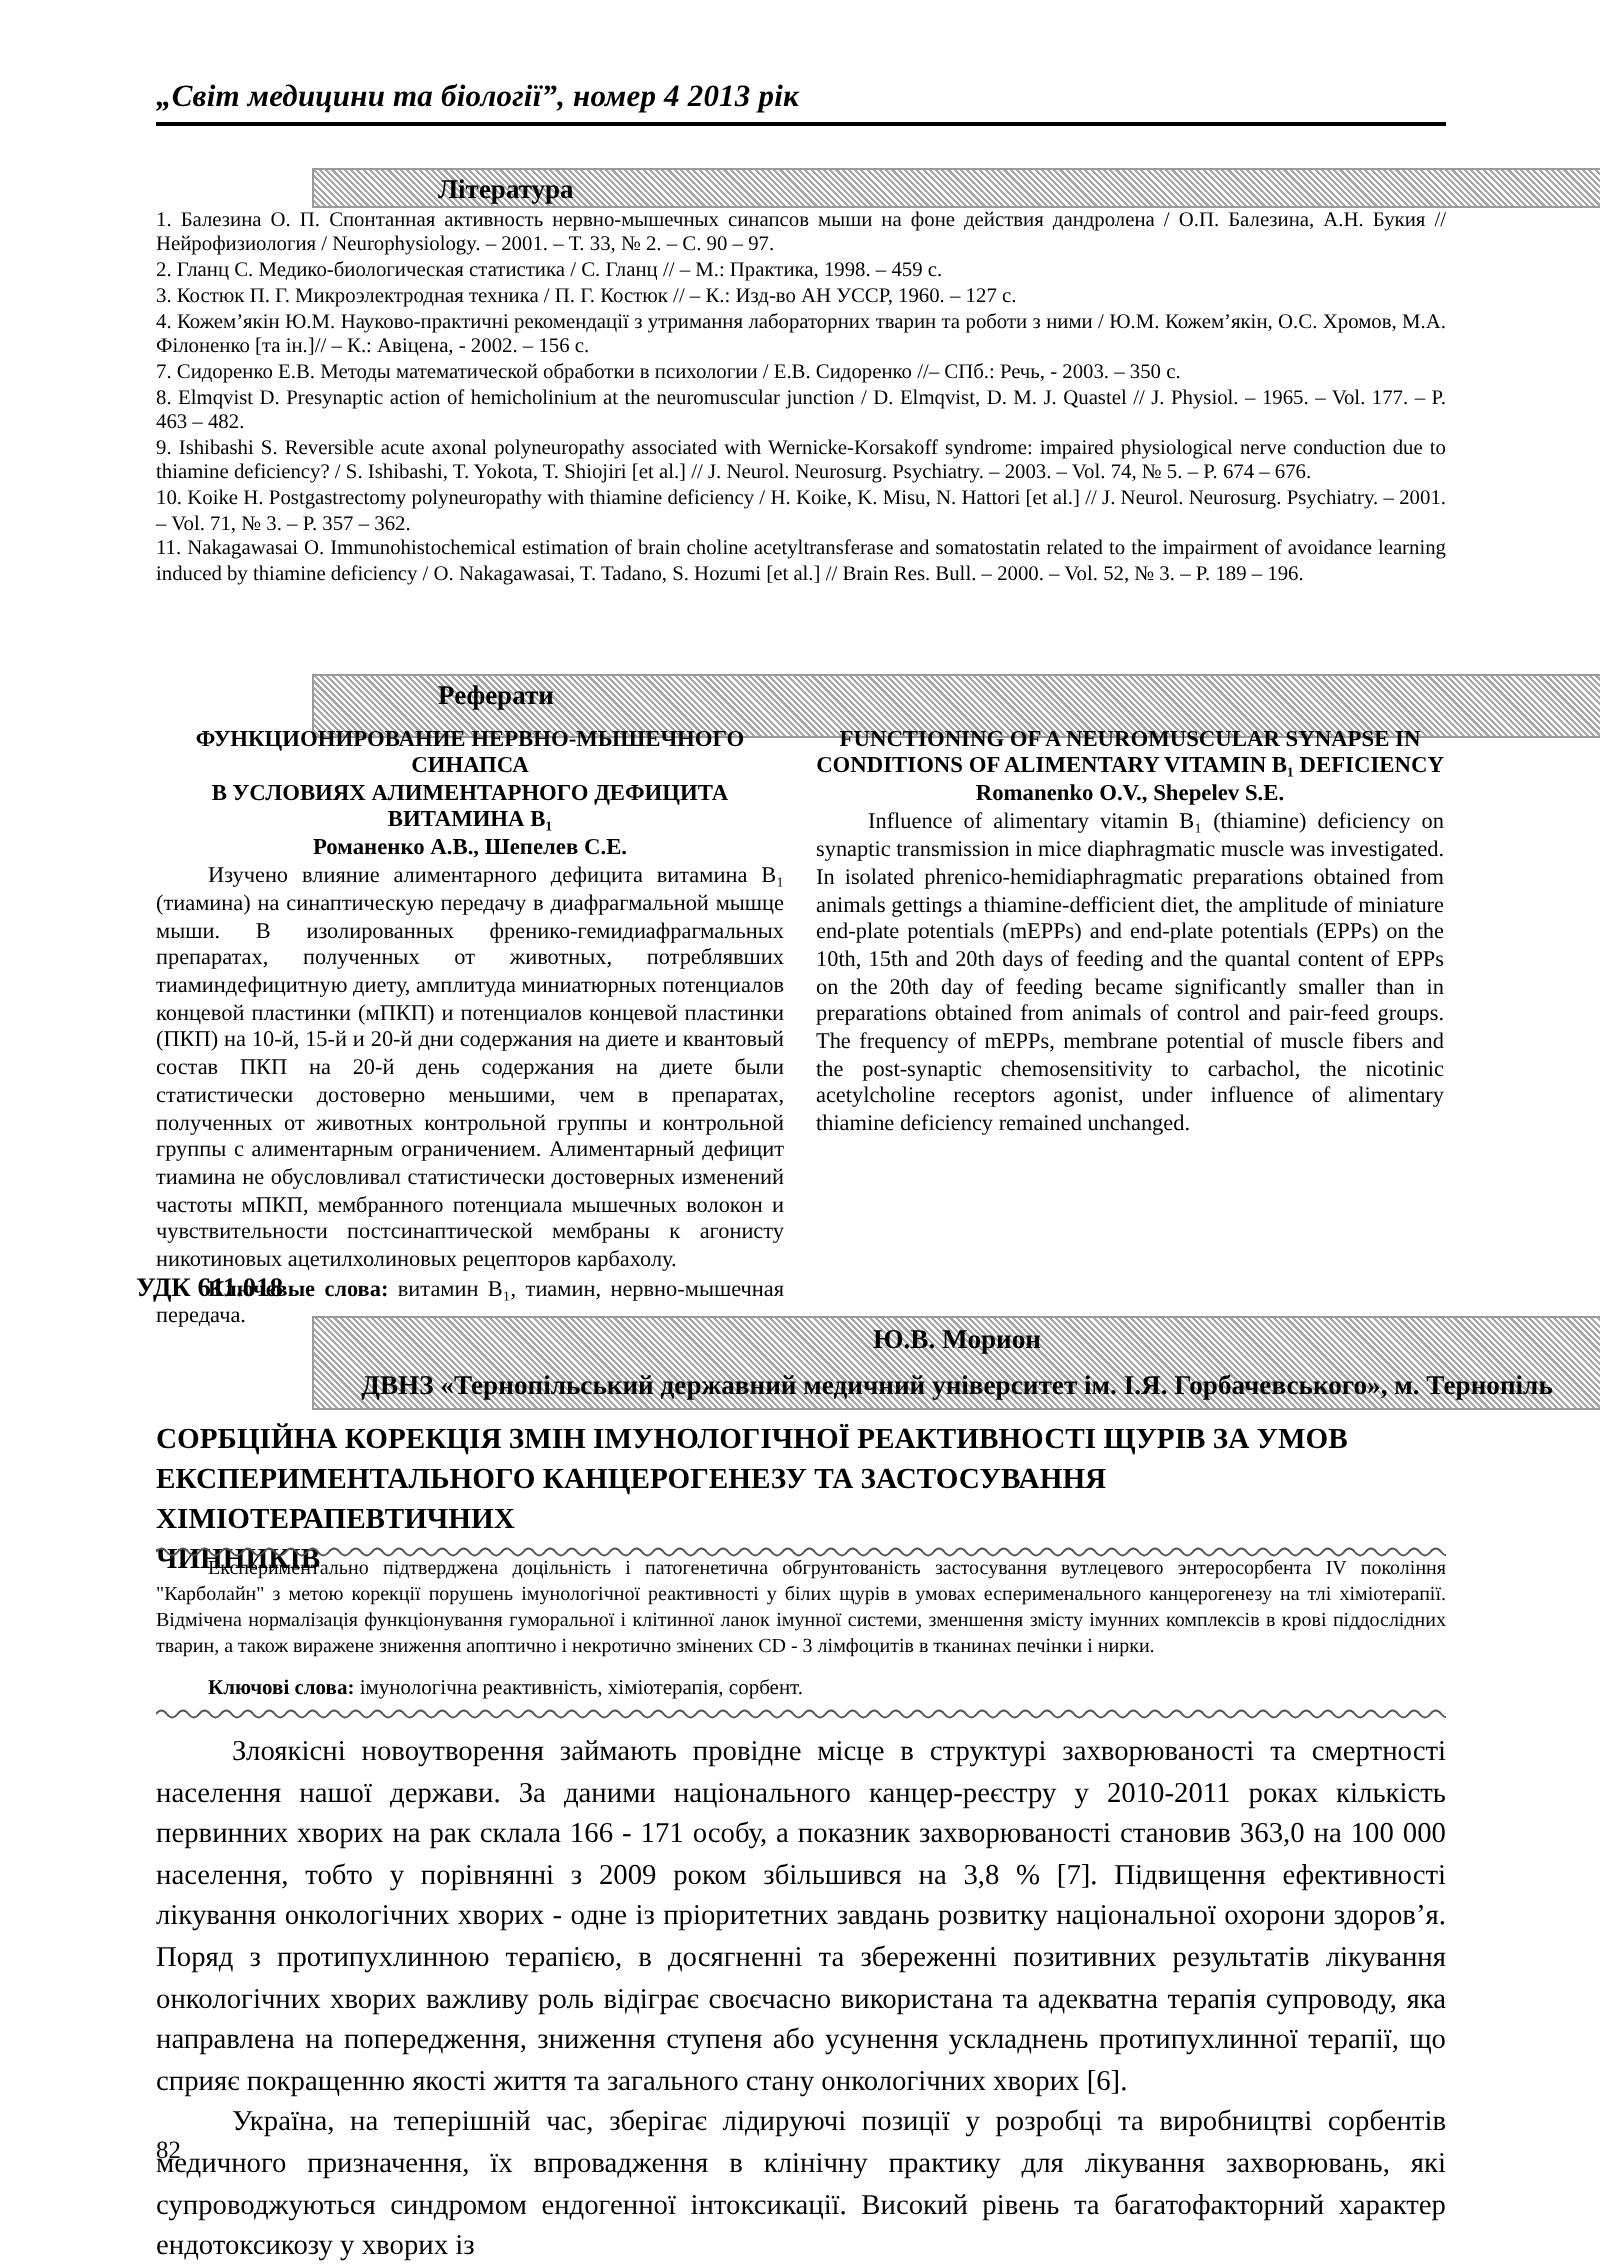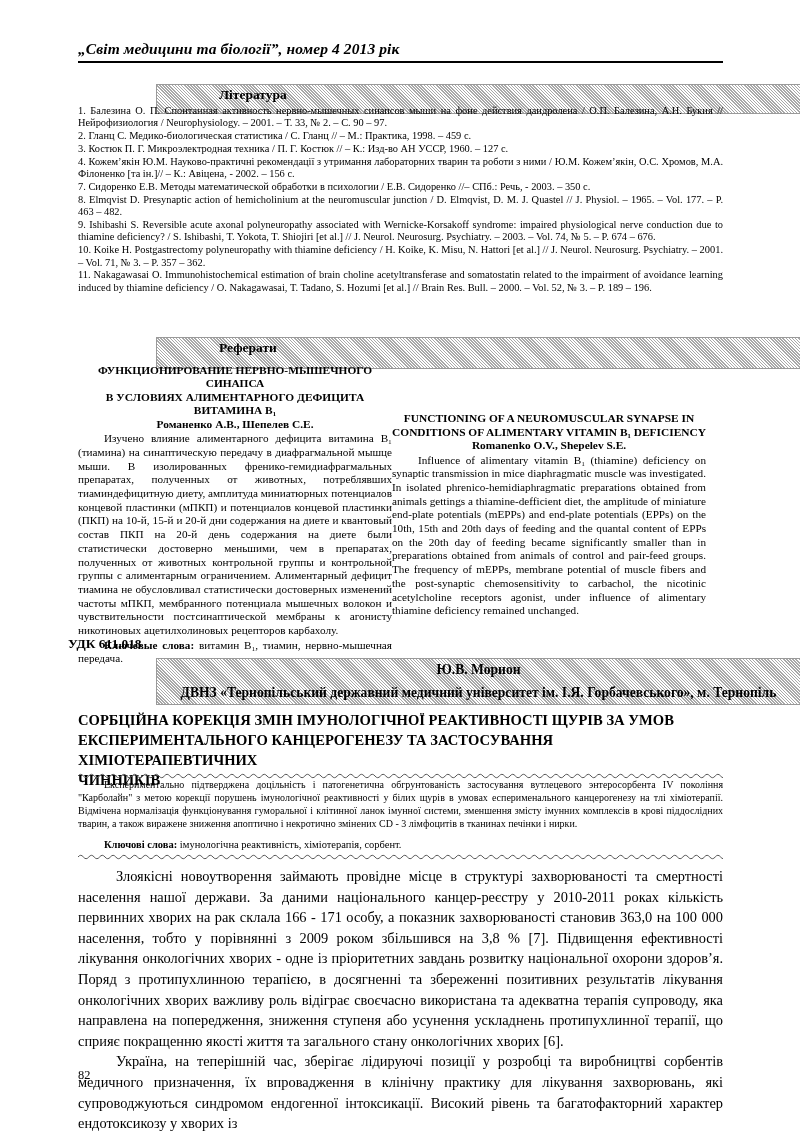--- a/index.html
+++ b/index.html
@@ -92,21 +92,21 @@
   }
 
   
   .abstracts {
     position: absolute;
     left: 78px;
     width: 645px;
   }
   .abs-cols {
     display: flex;
-    align-items: center;
+    gap: 16px;
   }
   .abs-col {
     width: 314px;
   }
   .abs-title {
     text-align: center;
     font-weight: bold;
     font-size: 11.4px;
     line-height: 13.4px;
     text-transform: uppercase;
@@ -212,21 +212,21 @@
 </head>
 <body>
 
 <div class="page">
 
   <div class="running-head">
     <div class="rh-text">„Світ медицини та біології”, номер 4 2013 рік</div>
     <div class="rh-rule"></div>
   </div>
 
-  <div class="band band-literature" style="position:absolute; left:78px; top:84px; height:30px;">
+  <div class="band band-literature" style="position:absolute; left:78px; top:84px; height:20px;">
     <div class="band-title">Література</div>
   </div>
 
   <div class="refs" id="refs-container" style="top:105px;">
       <div class="ref">1. Балезина О. П. Спонтанная активность нервно-мышечных синапсов мыши на фоне действия дандролена / О.П. Балезина, А.Н. Букия // Нейрофизиология / Neurophysiology. – 2001. – Т. 33, № 2. – С. 90 – 97.</div>
       <div class="ref">2. Гланц С. Медико-биологическая статистика / С. Гланц // – М.: Практика, 1998. – 459 с.</div>
       <div class="ref">3. Костюк П. Г. Микроэлектродная техника / П. Г. Костюк // – К.: Изд-во АН УССР, 1960. – 127 с.</div>
       <div class="ref">4. Кожем’якін Ю.М. Науково-практичні рекомендації з утримання лабораторних тварин та роботи з ними / Ю.М. Кожем’якін, О.С. Хромов, М.А. Філоненко [та ін.]// – К.: Авіцена, - 2002. – 156 с.</div>
       <div class="ref">7. Сидоренко Е.В. Методы математической обработки в психологии / Е.В. Сидоренко //– СПб.: Речь, - 2003. – 350 с.</div>
       <div class="ref">8. Elmqvist D. Presynaptic action of hemicholinium at the neuromuscular junction / D. Elmqvist, D. M. J. Quastel // J. Physiol. – 1965. – Vol. 177. – P. 463 – 482.</div>

